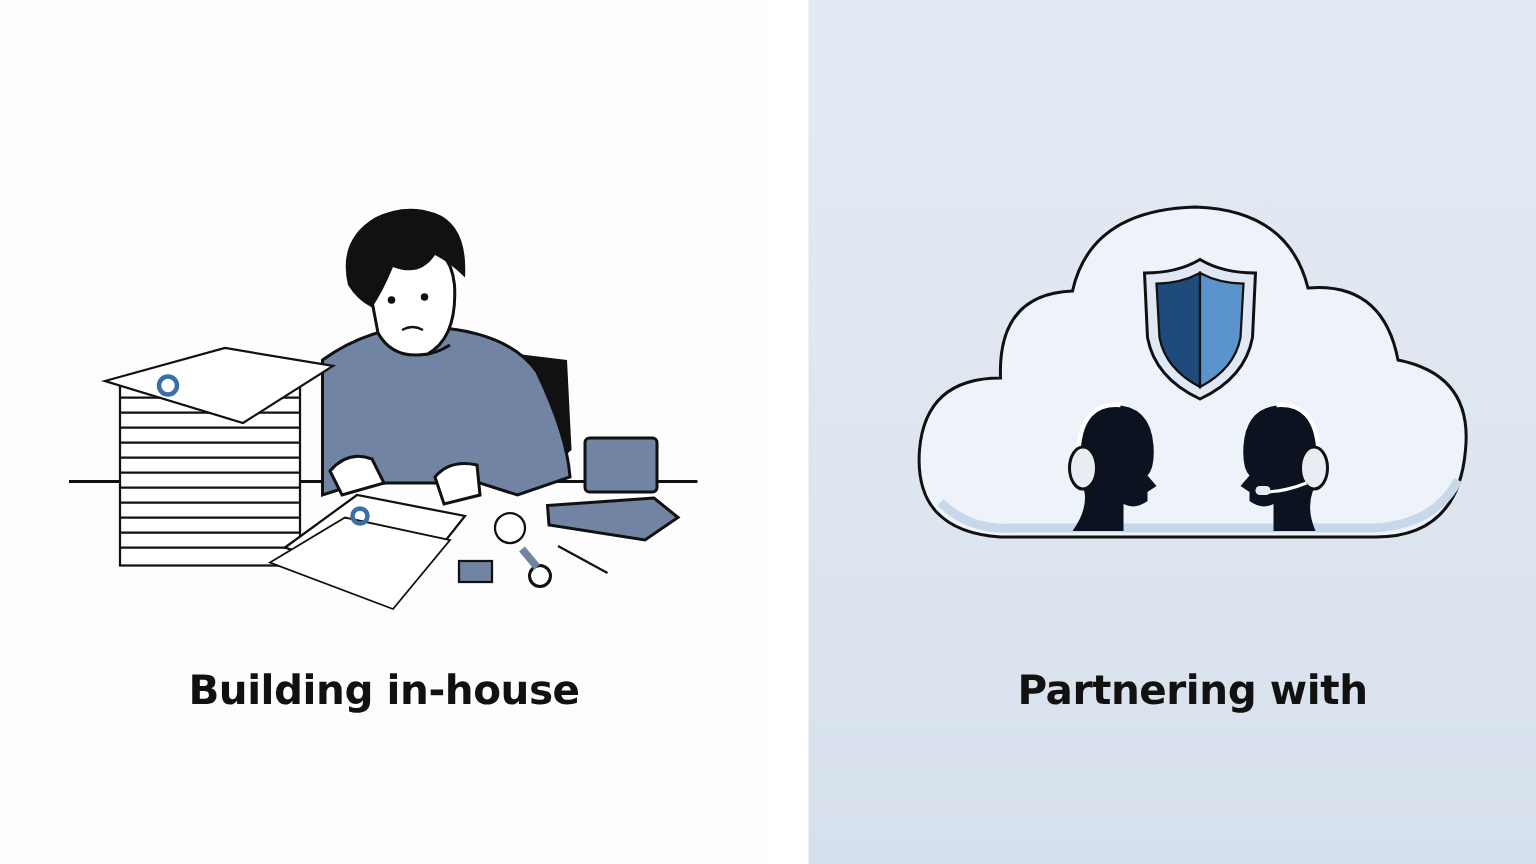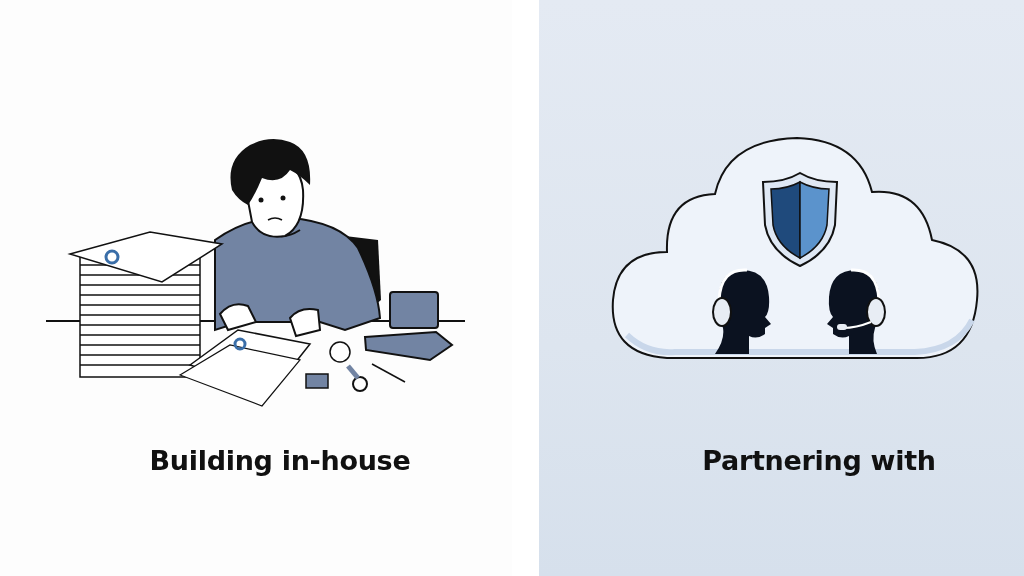--- a/index.html
+++ b/index.html
@@ -1,20 +1,20 @@
 <!DOCTYPE html>
 <html><head>
 <meta charset="utf-8">
 <style>
   html, body { margin: 0; padding: 0; }
   body { width: 1024px; height: 576px; overflow: hidden; position: relative; font-family: "DejaVu Sans", sans-serif; }
   .panel { position: absolute; top: 0; height: 576px; }
   .left { left: 0; width: 512px; background: #fdfdfd; }
   .right { left: 512px; width: 512px; background: linear-gradient(180deg, #e4eaf3 0%, #dde5ef 60%, #d6e0ec 100%); margin-left: 27px; }
-  .caption { position: absolute; width: 100%; text-align: center; color: #111; font-weight: bold; font-size: 27px; line-height: 34px; letter-spacing: -0.3px; padding-left: 24px; }
+  .caption { position: absolute; width: 100%; text-align: center; color: #111; font-weight: bold; font-size: 27px; line-height: 34px; letter-spacing: -0.3px; }
   .left .caption { top: 444px; }
   .right .caption { top: 444px; }
   svg { position: absolute; }
 </style>
 </head>
 <body>
 
 <div class="panel left">
   <svg width="512" height="420" viewBox="0 0 512 420" style="left:0;top:0">
 

